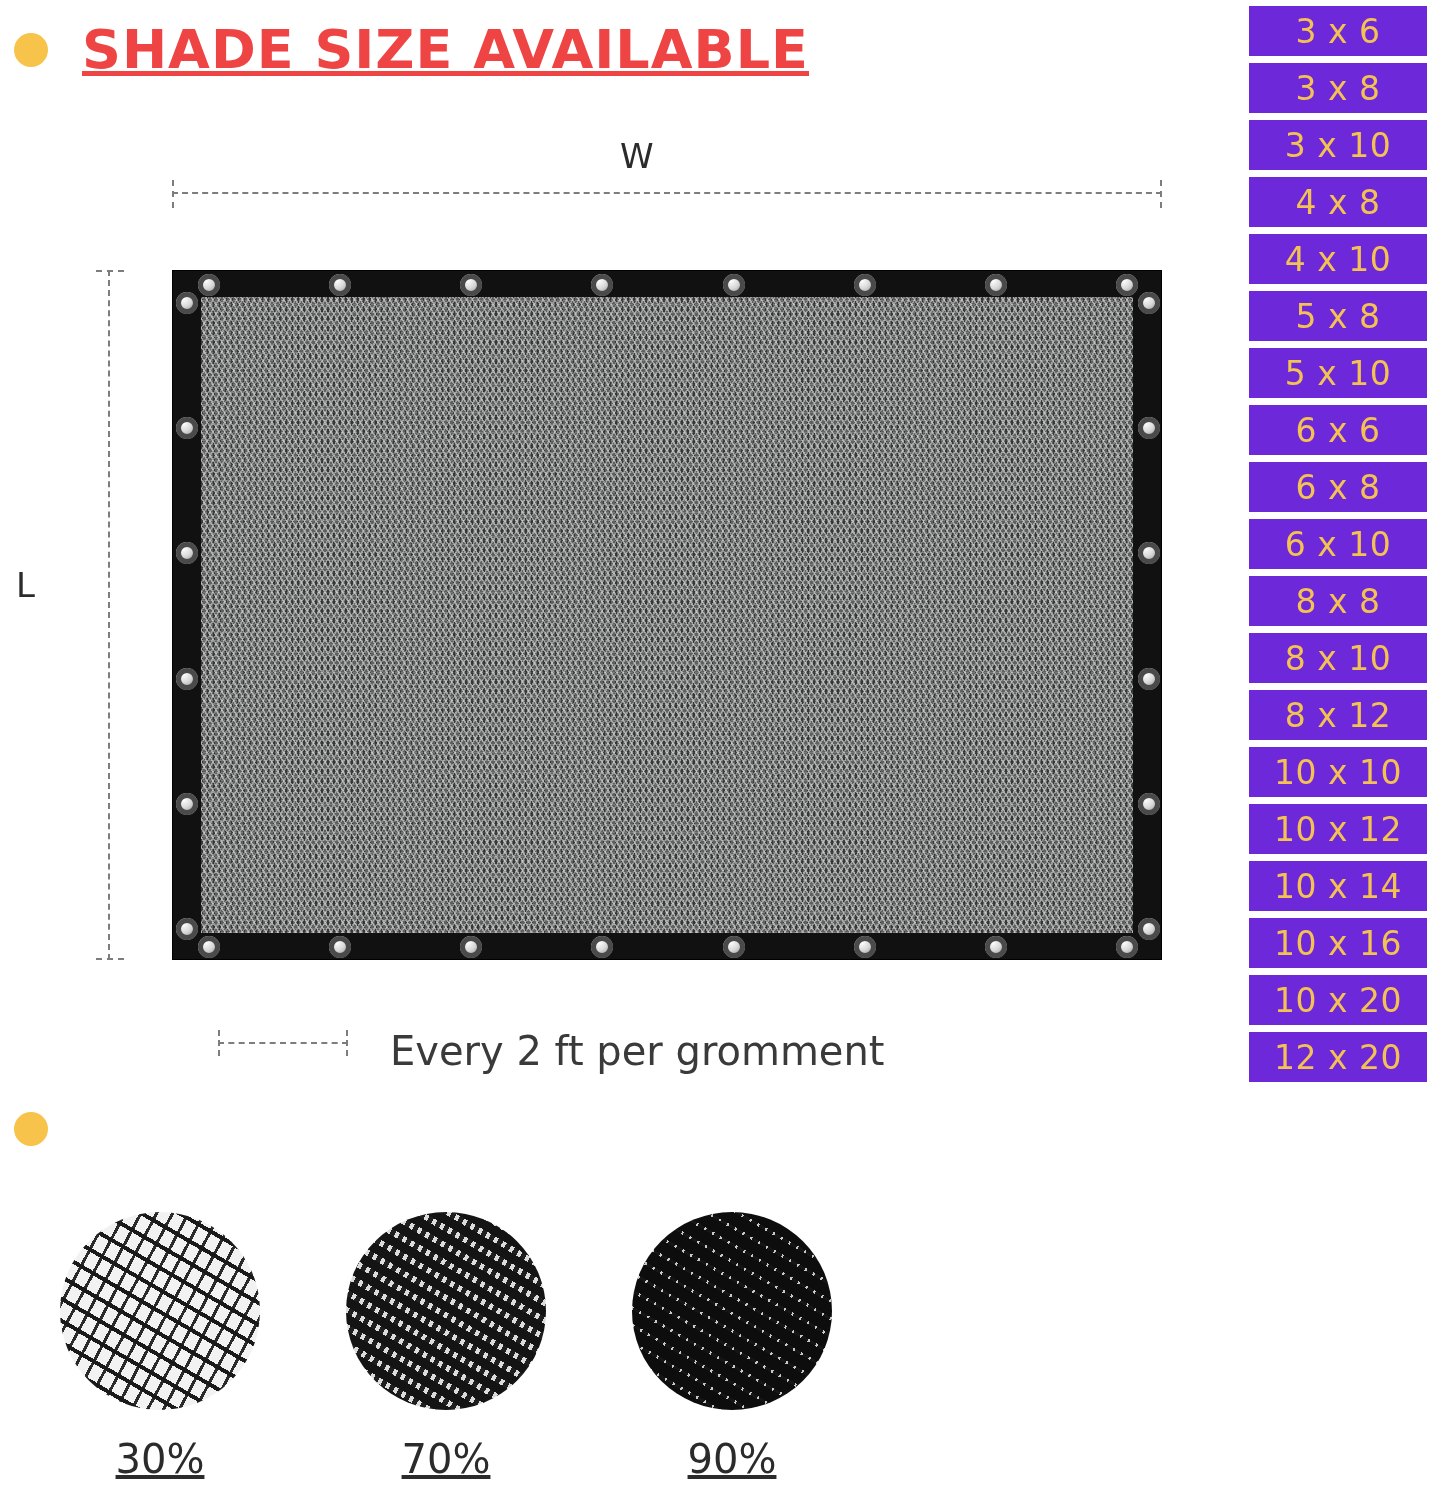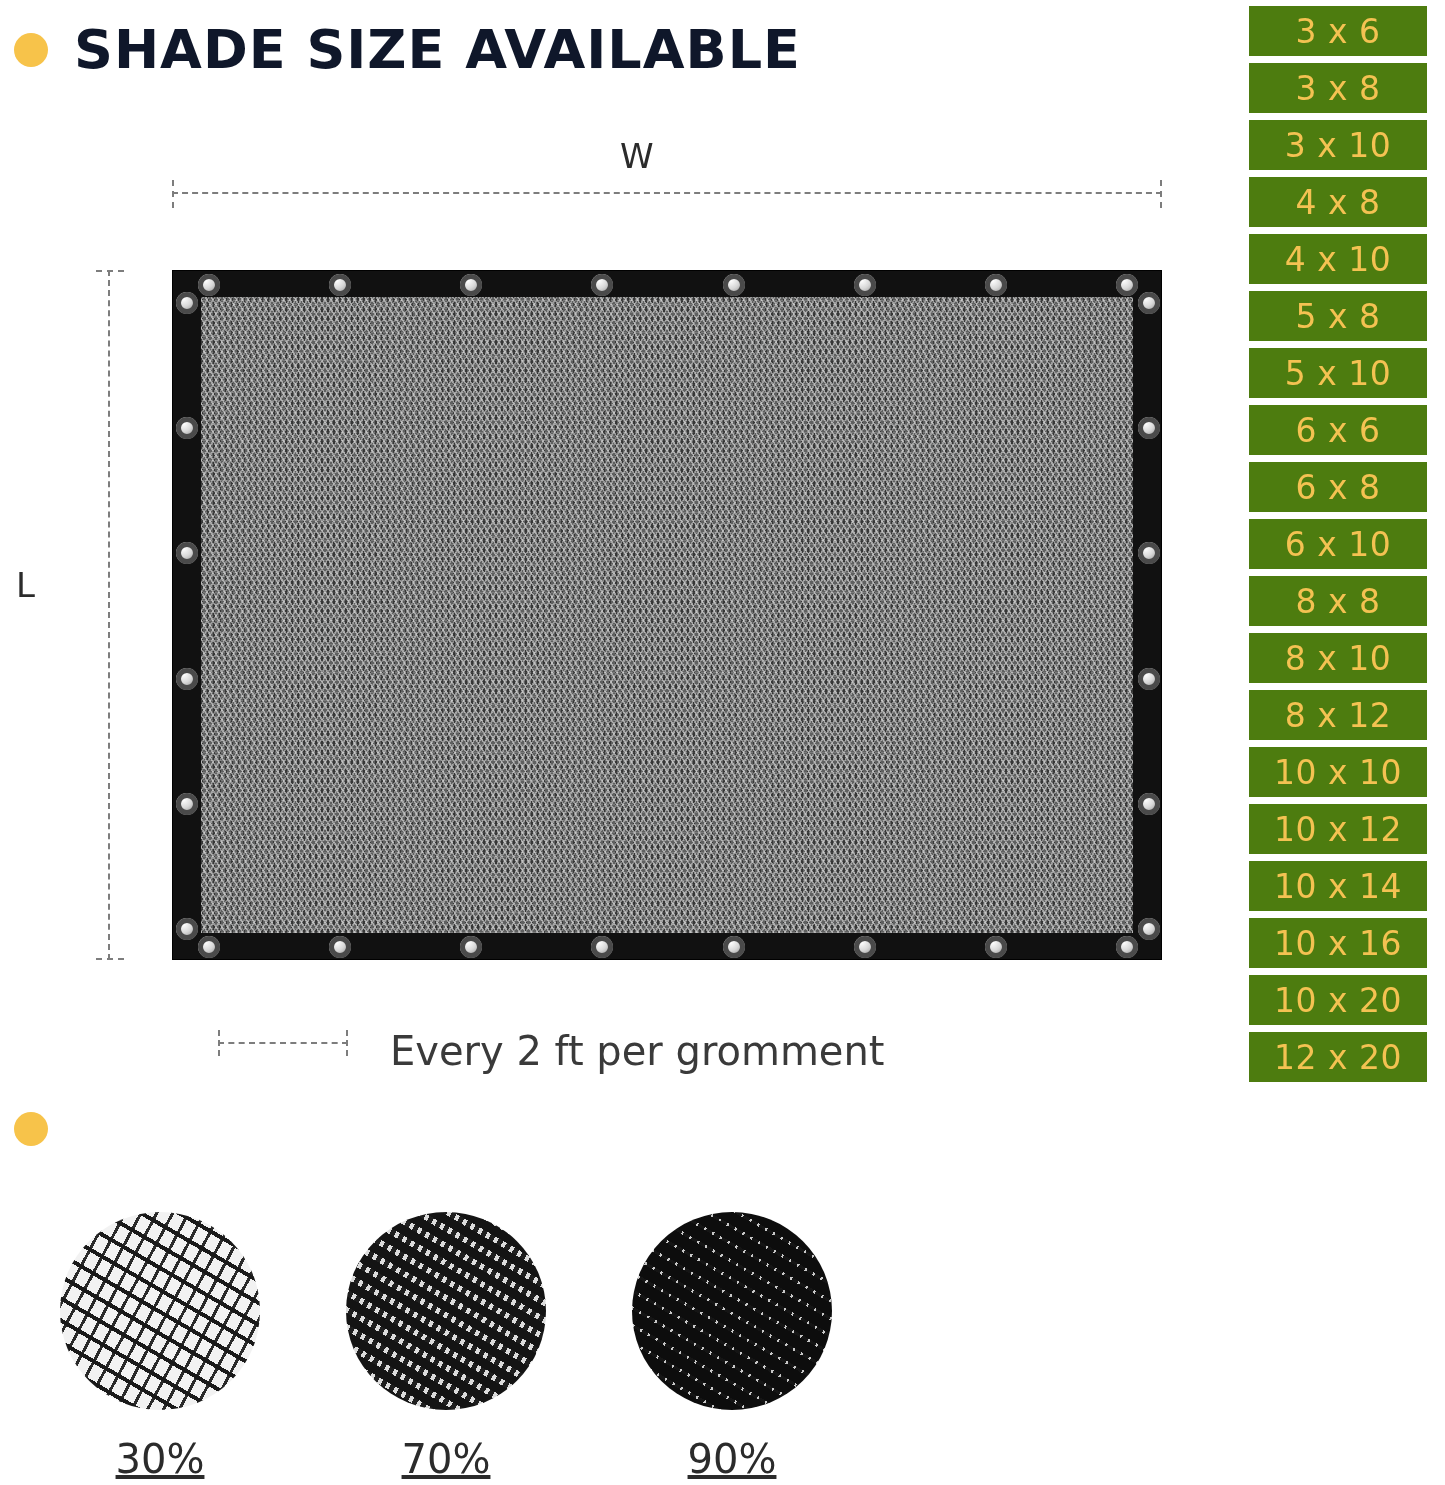--- a/index.html
+++ b/index.html
@@ -22,25 +22,26 @@
     align-items: center;
   }
   .bullet-dot {
     width: 34px;
     height: 34px;
     border-radius: 50%;
     background: #f7c34a;
     flex: none;
   }
   .heading-text {
-    margin-left: 26px;
-    color: #0f172a;
+    margin-left: 34px;
+    color: #ef4444;
     font-weight: bold;
     letter-spacing: 0.5px;
     white-space: nowrap;
+    text-decoration: underline;
   }
   #heading-main {
     left: 14px;
     top: 18px;
   }
   #heading-main .heading-text {
     font-size: 54px;
     letter-spacing: 1px;
   }
   #heading-rate {
@@ -244,21 +245,21 @@
     position: absolute;
     right: 18px;
     top: 6px;
     width: 178px;
     display: flex;
     flex-direction: column;
     gap: 7px;
   }
   .size-chip {
     height: 50px;
-    background: #4d7c0f;
+    background: #6d28d9;
     color: #f4c252;
     font-size: 33px;
     display: flex;
     align-items: center;
     justify-content: center;
     letter-spacing: 0.5px;
   }
 </style>
 </head>
 <body>

